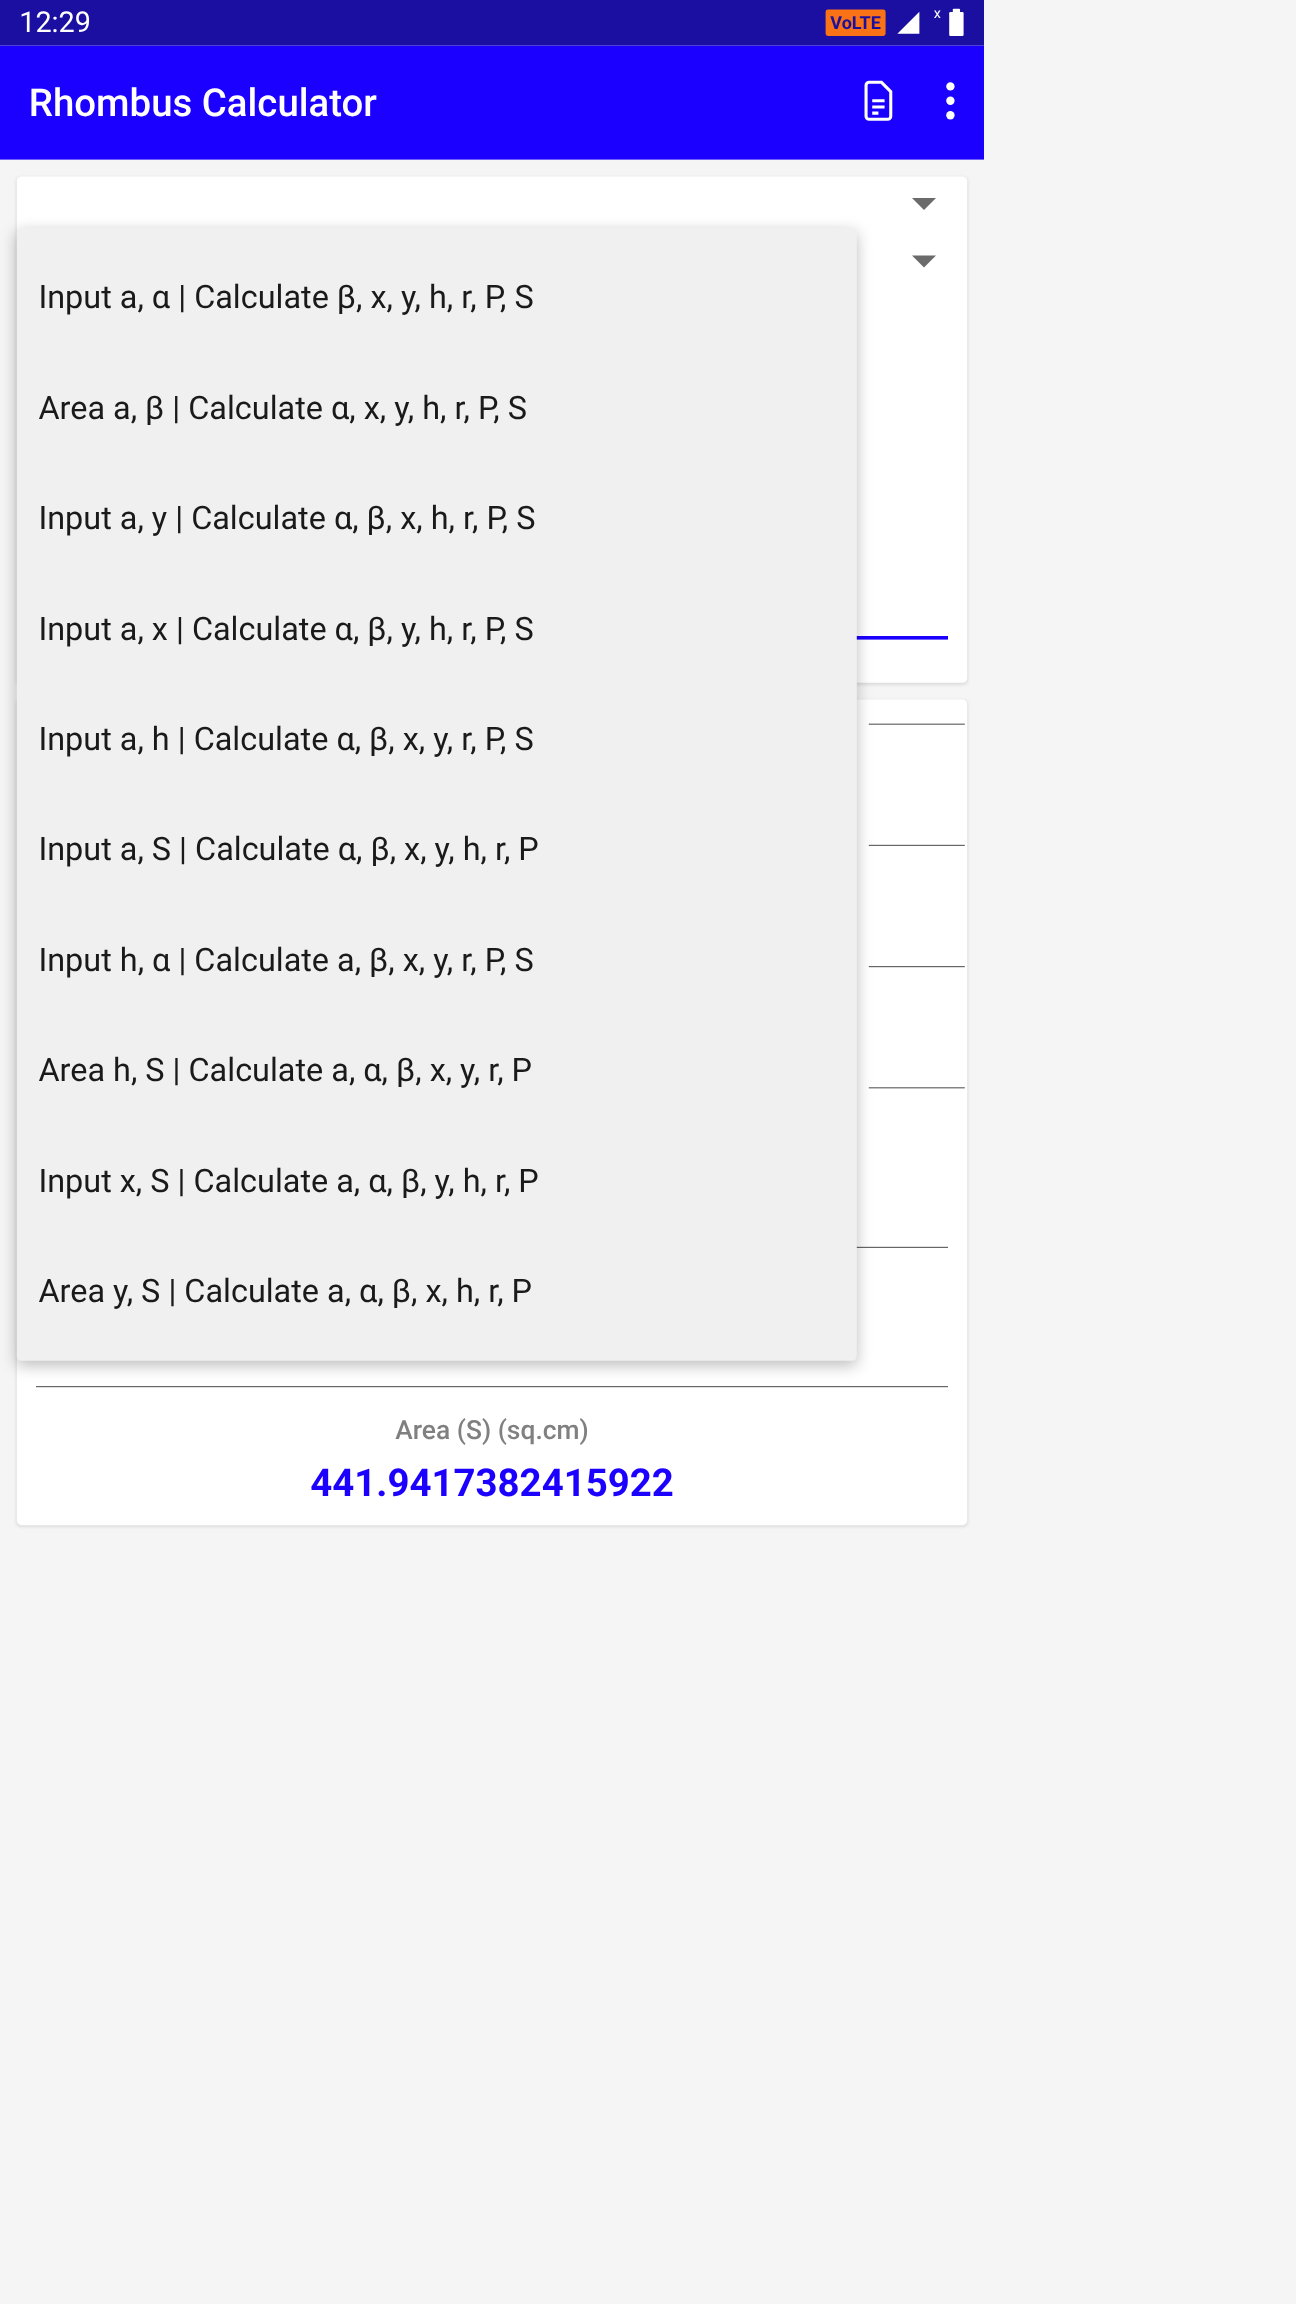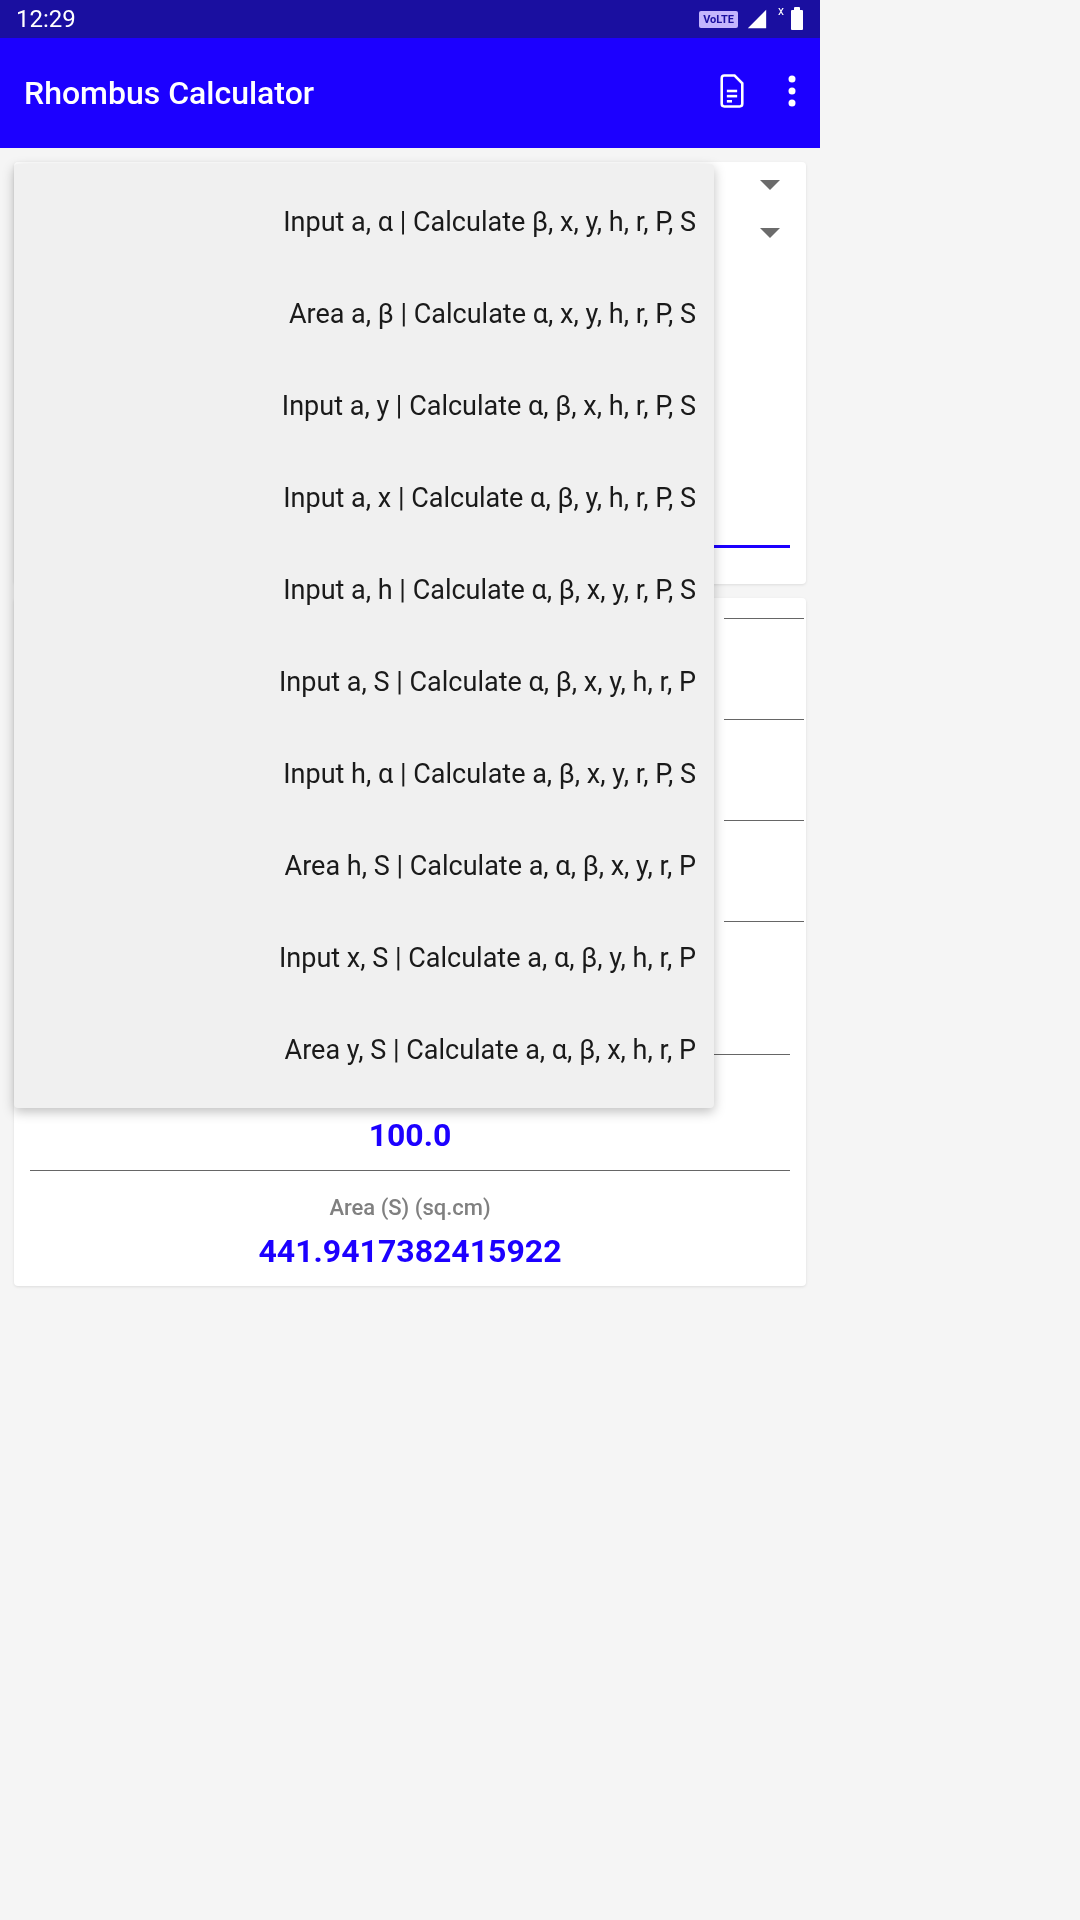--- a/index.html
+++ b/index.html
@@ -27,39 +27,39 @@
 .status-time {
   font-size: 24px;
   font-weight: 400;
 }
 .status-icons {
   display: flex;
   align-items: center;
   gap: 8px;
 }
 .volte-badge {
-  background: #c4b5fd;
+  background: #f97316;
   color: #1a0fa0;
-  font-size: 11px;
+  font-size: 15px;
   font-weight: bold;
   padding: 2px 4px;
   border-radius: 2px;
 }
 .signal-icon svg, .battery-icon svg {
   display: block;
 }
 .signal-x {
   font-size: 12px;
   position: relative;
   top: -8px;
   left: 2px;
 }
 .app-bar {
   background: #1c00ff;
-  height: 110px;
+  height: 95px;
   display: flex;
   align-items: center;
   padding: 0 24px;
   justify-content: space-between;
 }
 .app-title {
   color: white;
   font-size: 32px;
   font-weight: 500;
 }
@@ -110,29 +110,28 @@
   font-size: 32px;
   font-weight: 700;
   margin-bottom: 8px;
 }
 .result-divider {
   border-bottom: 1px solid #666;
   margin: 0 16px 16px;
 }
 .dropdown-menu {
   position: absolute;
-  top: 164px;
+  top: 190px;
   left: 14px;
   width: 700px;
   background: #f0f0f0;
   box-shadow: 0 4px 12px rgba(0,0,0,0.25);
   border-radius: 4px;
   z-index: 100;
   padding: 12px 0;
-  text-align: right;
 }
 .dropdown-item {
   padding: 30px 18px;
   font-size: 27px;
   color: #1a1a1a;
   cursor: pointer;
 }
 .hidden-input-area {
   height: 370px;
   border-bottom: 3px solid #1c00ff;

